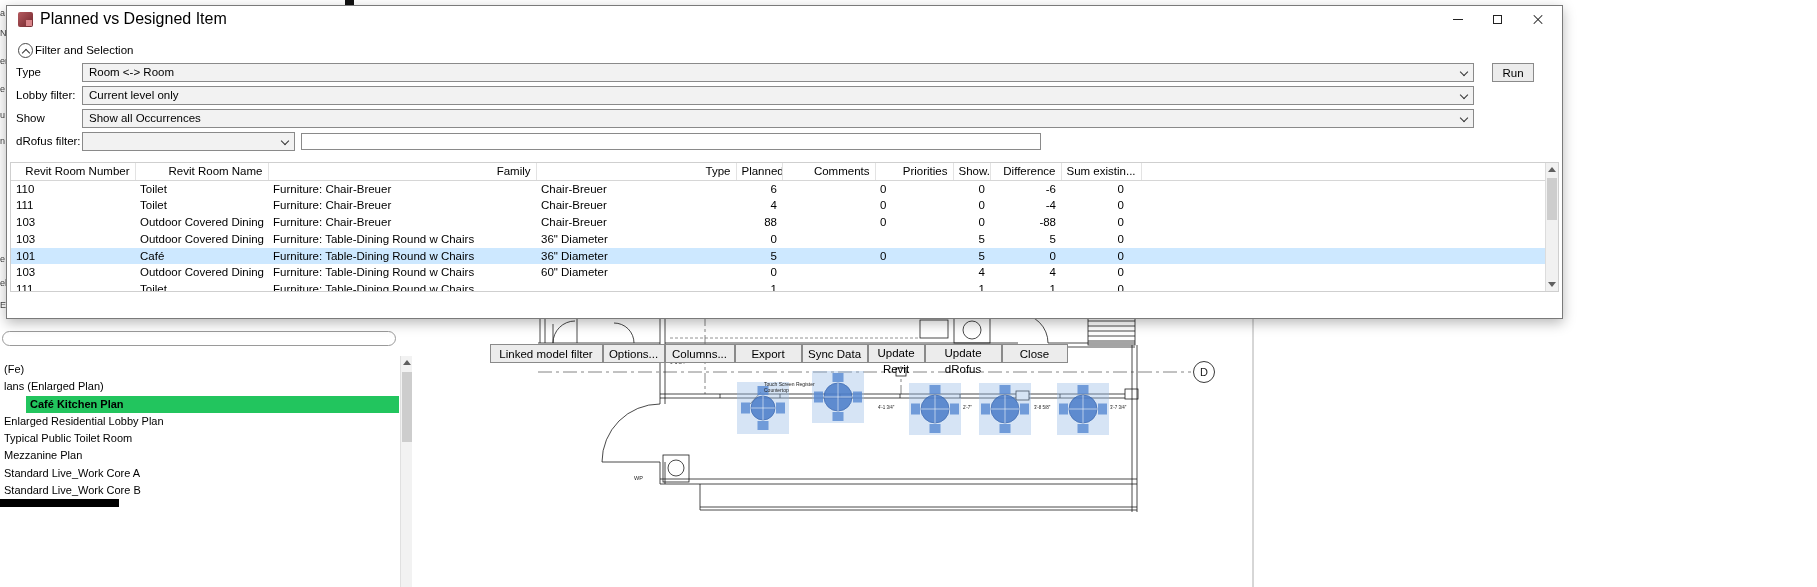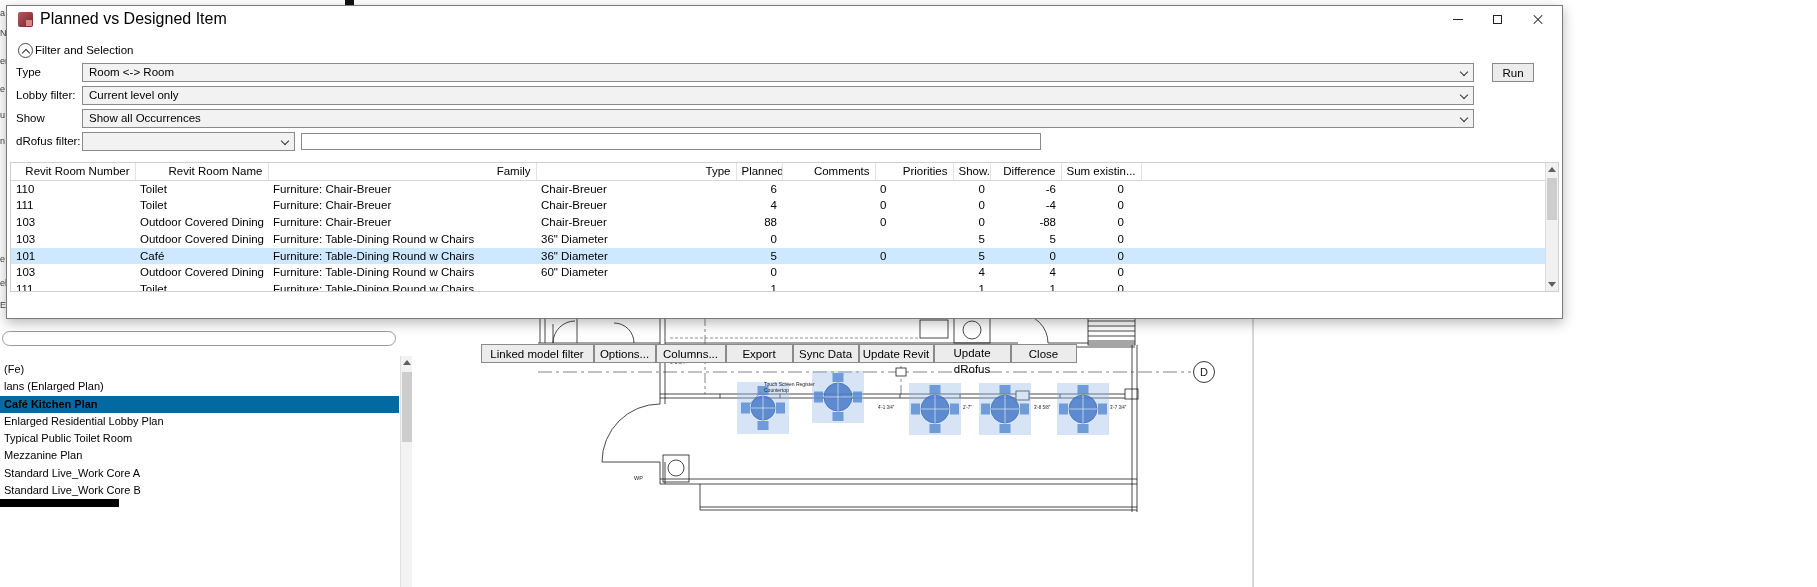--- a/index.html
+++ b/index.html
@@ -10,21 +10,21 @@
   
   .edgecol{position:absolute;left:0;top:0;width:6px;height:320px;z-index:3;}
   .edgecol span{position:absolute;left:0;width:6px;overflow:hidden;font-size:9px;color:#444;white-space:nowrap;}
   .ribbon-frag{position:absolute;left:345px;top:0;width:9px;height:5px;background:#111;z-index:3;}
 
   
   .sidebar{position:absolute;left:0;top:320px;width:413px;height:267px;background:#fff;z-index:2;padding-left:16px;}
   .searchbox{position:absolute;left:2px;top:11px;width:394px;height:15px;border:1px solid #9a9a9a;border-radius:8px;background:#fff;}
   .blist{position:absolute;left:0;top:41px;width:399px;}
   .bitem{height:17.3px;line-height:17.3px;font-size:11px;padding-left:4px;white-space:nowrap;overflow:hidden;}
-  .bitem.sel{background:#0369a1;font-weight:bold;}
+  .bitem.sel{background:#22c55e;font-weight:bold;margin-left:26px;}
   .sscroll{position:absolute;left:400px;top:36px;width:12px;height:231px;background:#f2f2f2;border-left:1px solid #e0e0e0;}
   .sscroll .up{position:absolute;top:4px;left:2px;width:0;height:0;border-left:4px solid transparent;border-right:4px solid transparent;border-bottom:5px solid #5f5f5f;}
   .sscroll .thumb{position:absolute;left:1px;top:16px;width:10px;height:70px;background:#cdcdcd;}
   .blackbar{position:absolute;left:0;top:179px;width:119px;height:8px;background:#000;}
 
   
   .planwrap{position:absolute;left:420px;top:316px;width:845px;height:271px;z-index:1;}
 
   
   .dialog{position:absolute;left:6px;top:5px;width:1557px;height:314px;background:#fff;border:1px solid #7a7a7a;box-shadow:0 4px 12px rgba(0,0,0,.28);z-index:10;font-size:11.5px;}
@@ -60,21 +60,21 @@
   .grid td{padding:0 5px;height:16.8px;line-height:16.8px;font-size:11.5px;white-space:nowrap;overflow:hidden;}
   .grid tr.sel td{background:#cde8ff;}
   .num{text-align:right;}
   .sumpad{padding-right:17px !important;}
   .vsb{position:absolute;right:0;top:0;width:13px;height:128px;background:#f1f1f1;border-left:1px solid #dcdcdc;}
   .vsb .up{position:absolute;top:4px;left:2px;width:0;height:0;border-left:4px solid transparent;border-right:4px solid transparent;border-bottom:5px solid #5f5f5f;}
   .vsb .down{position:absolute;bottom:4px;left:2px;width:0;height:0;border-left:4px solid transparent;border-right:4px solid transparent;border-top:5px solid #5f5f5f;}
   .vsb .thumb{position:absolute;left:1px;top:15px;width:10px;height:42px;background:#cdcdcd;}
 
   .footer{position:absolute;left:0;right:12px;top:290px;height:19px;display:flex;justify-content:center;margin-top:48px;}
-  .fb0{width:113px}.fb1{width:62px}.fb2{width:70px}.fb3{width:67px}.fb4{width:66px}.fb5{width:75px}.fb6{width:77px}.fb7{width:66px}
+  .fb0{width:113px}.fb1{width:62px}.fb2{width:70px}.fb3{width:67px}.fb4{width:66px}.fb5{width:57px}.fb6{width:77px}.fb7{width:66px}
 </style>
 </head>
 <body>
 
 <div id="root">
 
   <div class="edgecol">
     <span style="top:8px">a</span>
     <span style="top:28px">N</span>
     <span style="top:56px">er</span>

